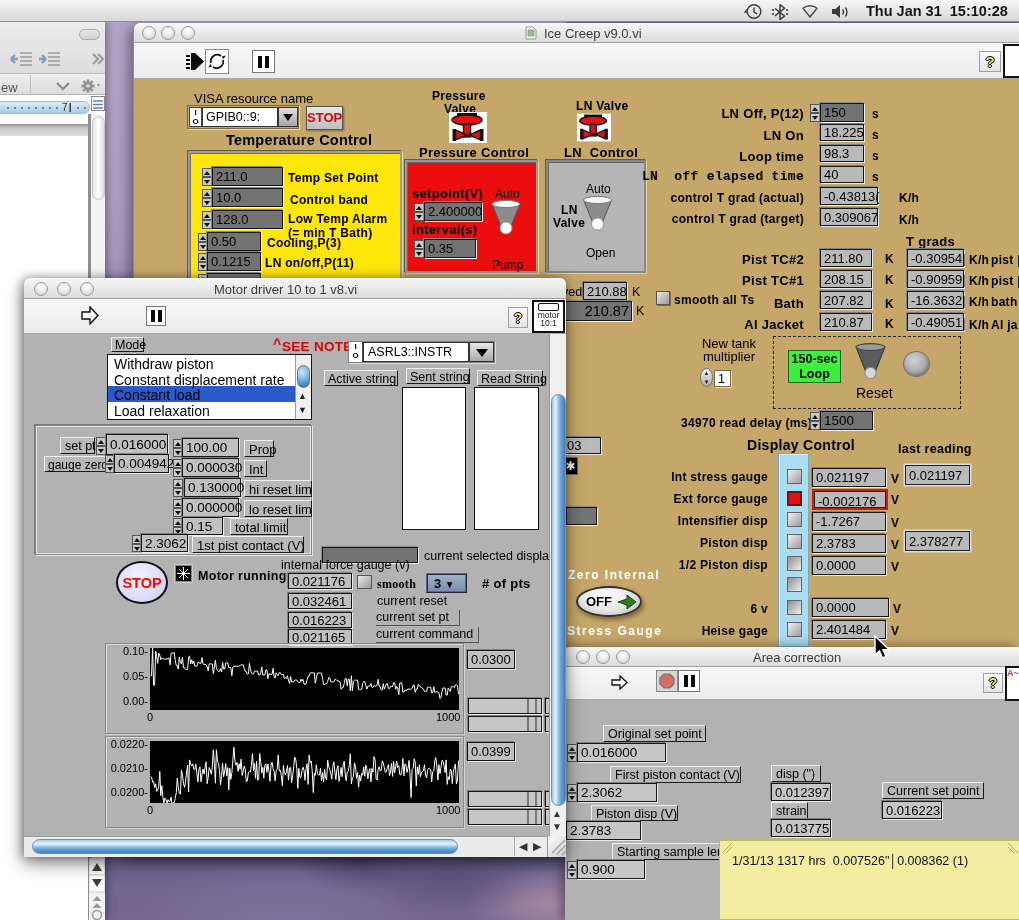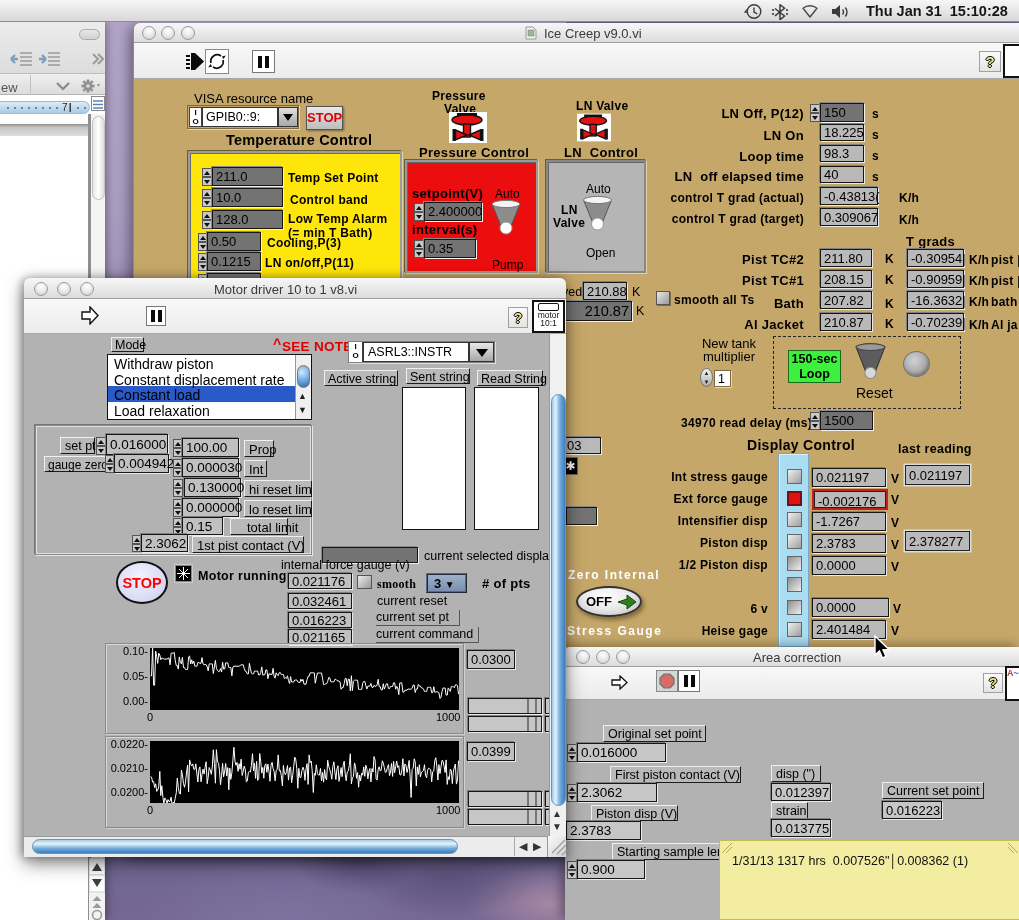--- a/index.html
+++ b/index.html
@@ -265,21 +265,21 @@
         <div class="d"></div>
       </div>
     <div class="ab sunkw fld" style="left:686px;top:24px;width:44px;height:19px;">150</div>
     <div class="ab lvb" style="left:738px;top:28px;">s</div>
     <div class="ab lvb" style="left:500px;top:49px;width:170px;text-align:right;font-size:13px;">LN On</div>
     <div class="ab sunk fld" style="left:686px;top:45px;width:44px;height:17px;background:#b9b9b9;">18.225</div>
     <div class="ab lvb" style="left:738px;top:49px;">s</div>
     <div class="ab lvb" style="left:500px;top:70px;width:170px;text-align:right;font-size:13px;">Loop time</div>
     <div class="ab sunk fld" style="left:686px;top:66px;width:44px;height:17px;background:#b9b9b9;">98.3</div>
     <div class="ab lvb" style="left:738px;top:70px;">s</div>
-    <div class="ab lvb" style="left:500px;top:90px;width:170px;text-align:right;font-size:13px;">LN&nbsp; off elapsed time</div>
+    <div class="ab lvb" style="left:500px;top:90px;width:170px;text-align:right;font-size:13px;font-family:Liberation Mono, monospace;">LN&nbsp; off elapsed time</div>
     <div class="ab sunk fld" style="left:686px;top:87px;width:44px;height:17px;background:#b9b9b9;">40</div>
     <div class="ab lvb" style="left:738px;top:91px;">s</div>
     <div class="ab lvb" style="left:500px;top:112px;width:170px;text-align:right;">control T grad (actual)</div>
     <div class="ab sunk fld" style="left:686px;top:108px;width:58px;height:18px;background:#b9b9b9;">-0.43813(</div>
     <div class="ab lvb" style="left:765px;top:112px;">K/h</div>
     <div class="ab lvb" style="left:500px;top:133px;width:170px;text-align:right;">control T grad (target)</div>
     <div class="ab sunk fld" style="left:686px;top:129px;width:58px;height:18px;background:#b9b9b9;">0.309067</div>
     <div class="ab lvb" style="left:765px;top:134px;">K/h</div>
     <div class="ab lvb" style="left:772px;top:155px;font-size:13px;">T grads</div>
     <div class="ab lvb" style="left:500px;top:173px;width:170px;text-align:right;font-size:13px;">Pist TC#2</div>
@@ -298,21 +298,21 @@
     <div class="ab lvb" style="left:540px;top:214px;">smooth all Ts</div>
     <div class="ab lvb" style="left:500px;top:217px;width:170px;text-align:right;font-size:13px;">Bath</div>
     <div class="ab sunk fld" style="left:686px;top:212px;width:52px;height:18px;background:#b9b9b9;">207.82</div>
     <div class="ab lvb" style="left:751px;top:218px;">K</div>
     <div class="ab sunk fld" style="left:773px;top:212px;width:57px;height:18px;background:#b9b9b9;">-16.3632|</div>
     <div class="ab lvb" style="left:835px;top:216px;">K/h</div>
       <div class="ab lvb" style="left:857px;top:216px;">bath T</div>
     <div class="ab lvb" style="left:500px;top:238px;width:170px;text-align:right;font-size:13px;">Al Jacket</div>
     <div class="ab sunk fld" style="left:686px;top:234px;width:52px;height:18px;background:#b9b9b9;">210.87</div>
     <div class="ab lvb" style="left:751px;top:238px;">K</div>
-    <div class="ab sunk fld" style="left:773px;top:234px;width:57px;height:18px;background:#b9b9b9;">-0.70239|</div>
+    <div class="ab sunk fld" style="left:773px;top:234px;width:57px;height:18px;background:#b9b9b9;">-0.49051|</div>
     <div class="ab lvb" style="left:835px;top:239px;">K/h</div>
       <div class="ab lvb" style="left:857px;top:239px;">Al ja</div>
 
     <div class="ab" style="left:428px;top:206px;font-size:12.5px;">ved</div>
     <div class="ab sunk fld" style="left:449px;top:203px;width:44px;height:18px;background:#b9b9b9;">210.88</div>
     <div class="ab" style="left:498px;top:206px;font-size:12.5px;">K</div>
     <div class="ab sunkw fldr" style="left:431px;top:222px;width:67px;height:20px;justify-content:flex-end;font-size:14.5px;padding-right:2px;">210.87</div>
     <div class="ab" style="left:502px;top:225px;font-size:12.5px;">K</div>
     <div class="ab sunk fld" style="left:429px;top:358px;width:38px;height:17px;background:#b9b9b9;">03</div>
     <div class="ab" style="left:429px;top:378px;width:15px;height:18px;background:#000;border:1px solid #666;color:#fff;font-size:12px;text-align:center;line-height:17px;">✱</div>
@@ -527,21 +527,21 @@
           <div class="u"></div>
           <div class="d"></div>
         </div>
       <div class="ab sunk fld" style="left:146px;top:72px;width:57px;height:19px;background:#c0c0c0;font-size:13.5px;">0.000000</div>
       <div class="ab lbl" style="left:208px;top:74px;width:68px;height:17px;font-size:13px;padding:1px 0 0 4px;white-space:nowrap;overflow:hidden;">lo reset limit</div>
       <div class="ab sp" style="left:137px;top:92px;height:18px;">
           <div class="u"></div>
           <div class="d"></div>
         </div>
       <div class="ab sunk fld" style="left:146px;top:91px;width:41px;height:18px;background:#c0c0c0;font-size:13.5px;">0.15</div>
-      <div class="ab lbl" style="left:194px;top:92px;width:58px;height:17px;font-size:13px;padding:1px 0 0 16px;">total limit</div>
+      <div class="ab lbl" style="left:194px;top:92px;width:58px;height:17px;font-size:13px;padding:1px 0 0 4px;">total limit</div>
       <div class="ab sp" style="left:96px;top:109px;height:17px;">
           <div class="u"></div>
           <div class="d"></div>
         </div>
       <div class="ab sunk fld" style="left:105px;top:108px;width:47px;height:18px;background:#c0c0c0;font-size:13.5px;">2.3062</div>
       <div class="ab lbl" style="left:156px;top:110px;width:112px;height:17px;font-size:13px;padding:1px 0 0 4px;">1st pist contact (V)</div>
     </div>
     <div class="ab sunkw" style="left:298px;top:213px;width:96px;height:16px;"></div>
     <div class="ab" style="left:400px;top:215px;font-size:12.5px;white-space:nowrap;">current selected displac</div>
 

